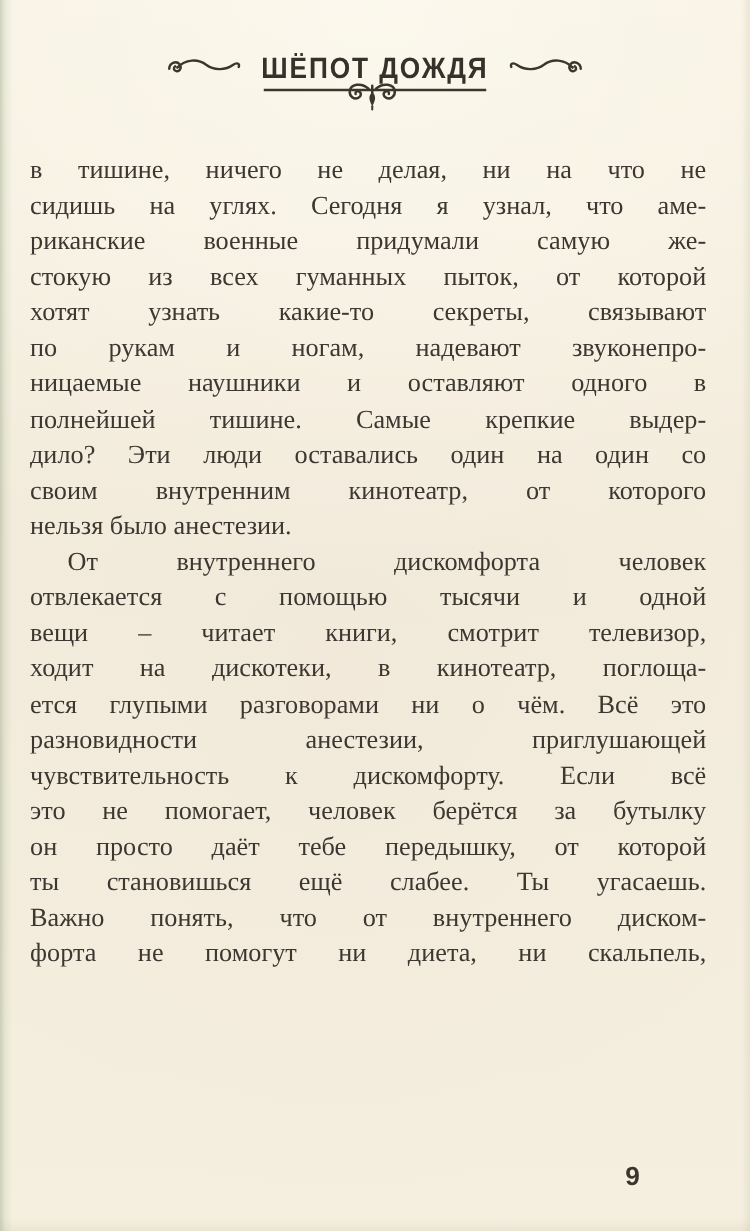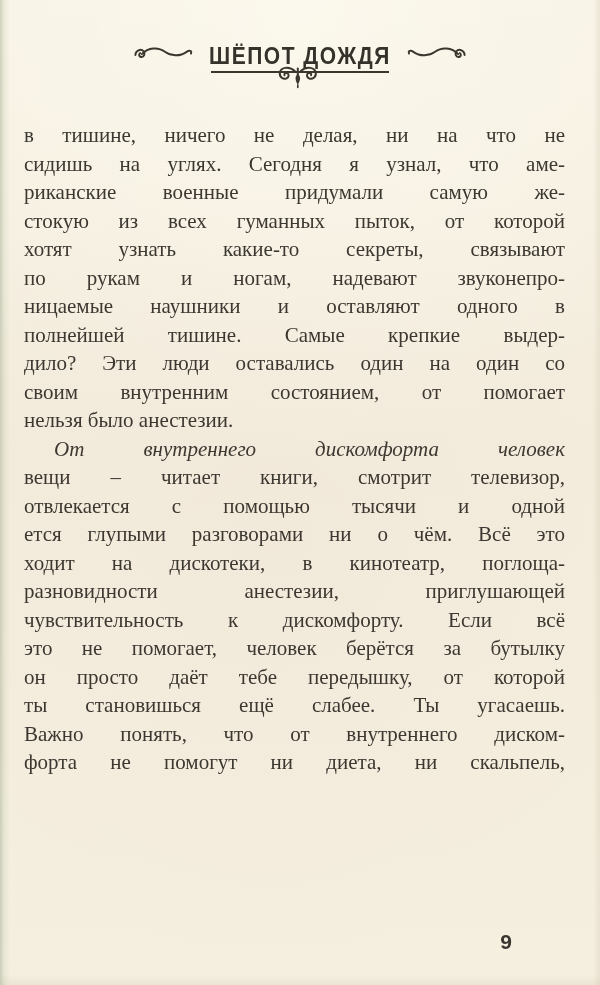--- a/index.html
+++ b/index.html
@@ -61,21 +61,21 @@
   }
   .line {
     line-height: 28.5px;
     height: 28.5px;
     text-align: justify;
     text-align-last: justify;
     overflow: hidden;
     white-space: normal;
   }
   .line.pend { text-align-last: left; }
-  .line.indent { text-indent: 30px; font-style: italic; }
+  .line.indent { text-indent: 30px; }
   .folio {
     position: absolute;
     left: 486px;
     top: 930px;
     width: 40px;
     text-align: center;
     font-family: "Liberation Sans", sans-serif;
     font-weight: bold;
     font-size: 21px;
     color: #3a362f;
@@ -113,27 +113,27 @@
   <div class="body-text">
     <div class="line">в тишине, ничего не делая, ни на что не</div>
     <div class="line">сидишь на углях. Сегодня я узнал, что аме-</div>
     <div class="line">риканские военные придумали самую же-</div>
     <div class="line">стокую из всех гуманных пыток, от которой</div>
     <div class="line">хотят узнать какие-то секреты, связывают</div>
     <div class="line">по рукам и ногам, надевают звуконепро-</div>
     <div class="line">ницаемые наушники и оставляют одного в</div>
     <div class="line">полнейшей тишине. Самые крепкие выдер-</div>
     <div class="line">дило? Эти люди оставались один на один со</div>
-    <div class="line">своим внутренним состоянием, от помогает</div>
+    <div class="line">своим внутренним кинотеатр, от которого</div>
     <div class="line pend">нельзя было анестезии.</div>
     <div class="line indent">От внутреннего дискомфорта человек</div>
+    <div class="line">отвлекается с помощью тысячи и одной</div>
     <div class="line">вещи – читает книги, смотрит телевизор,</div>
-    <div class="line">отвлекается с помощью тысячи и одной</div>
+    <div class="line">ходит на дискотеки, в кинотеатр, поглоща-</div>
     <div class="line">ется глупыми разговорами ни о чём. Всё это</div>
-    <div class="line">ходит на дискотеки, в кинотеатр, поглоща-</div>
     <div class="line">разновидности анестезии, приглушающей</div>
     <div class="line">чувствительность к дискомфорту. Если всё</div>
     <div class="line">это не помогает, человек берётся за бутылку</div>
     <div class="line">он просто даёт тебе передышку, от которой</div>
     <div class="line">ты становишься ещё слабее. Ты угасаешь.</div>
     <div class="line">Важно понять, что от внутреннего диском-</div>
     <div class="line">форта не помогут ни диета, ни скальпель,</div>
   </div>
 
   <div class="folio">9</div>

